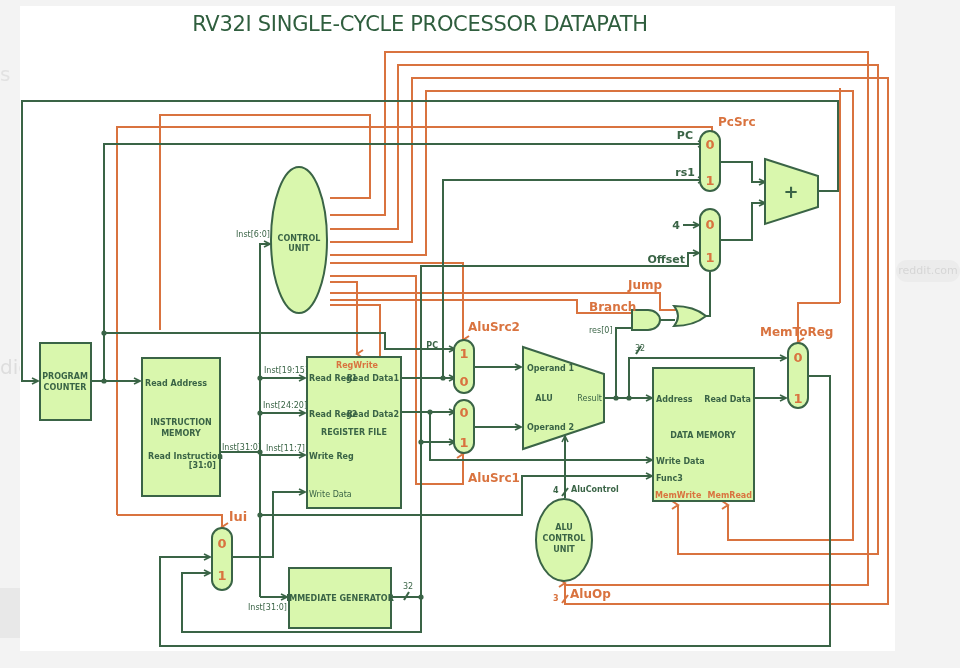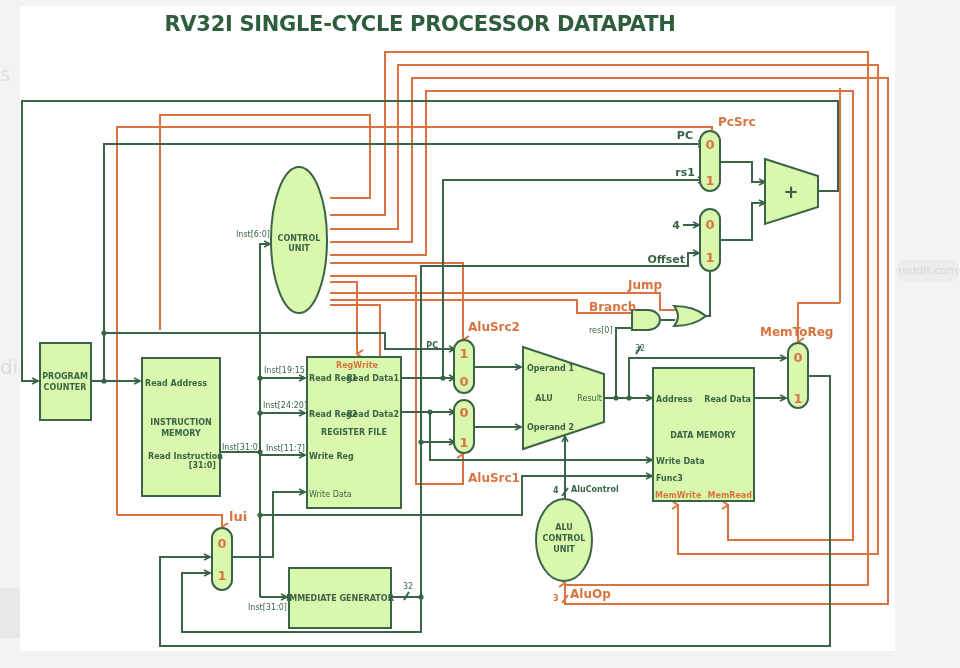--- a/index.html
+++ b/index.html
@@ -2,21 +2,21 @@
 <html><head>
 <meta charset="utf-8">
 <style>
   html, body { margin:0; padding:0; }
   body { width:960px; height:668px; background:#f3f3f3; position:relative; overflow:hidden; font-family:"DejaVu Sans", sans-serif; }
   #bg-left-text { position:absolute; left:0; top:355px; font-size:20px; color:#ddd; }
   #bg-left-text2 { position:absolute; left:0; top:62px; font-size:20px; color:#e2e2e2; }
   #bg-panel { position:absolute; left:0; top:588px; width:20px; height:50px; background:#e8e8e8; }
   #reddit-badge { position:absolute; left:896px; top:260px; width:64px; height:22px; border-radius:11px; background:#ececec; color:#d6d6d6; font-size:11px; line-height:22px; text-align:center; }
   #canvas { position:absolute; left:20px; top:6px; width:875px; height:645px; background:#ffffff; }
-  #title { position:absolute; left:20px; top:12px; width:800px; text-align:center; font-family:"DejaVu Sans", sans-serif; font-weight:bold; font-size:21px; letter-spacing:-0.3px; color:#2f5e3e; }
+  #title { position:absolute; left:20px; top:12px; width:800px; text-align:center; font-family:"DejaVu Sans", sans-serif; font-weight:normal; font-size:21px; letter-spacing:-0.3px; color:#2f5e3e; }
   svg { position:absolute; left:0; top:0; }
   .g { stroke:#3a6446; stroke-width:2; fill:none; }
   .o { stroke:#d9733f; stroke-width:2; fill:none; }
   .blk { fill:#d9f7ad; stroke:#3a6446; stroke-width:2; }
   .t { font-family:"DejaVu Sans", sans-serif; font-size:8px; font-weight:bold; fill:#3a6446; }
   .tl { font-family:"DejaVu Sans", sans-serif; font-size:11px; font-weight:bold; fill:#3a6446; }
   .to { font-family:"DejaVu Sans", sans-serif; font-size:12px; font-weight:bold; fill:#d9733f; }
   .tos { font-family:"DejaVu Sans", sans-serif; font-size:8px; font-weight:bold; fill:#d9733f; }
   .mx { font-family:"DejaVu Sans", sans-serif; font-size:13px; font-weight:bold; fill:#d9733f; }
   .dot { fill:#3a6446; }

